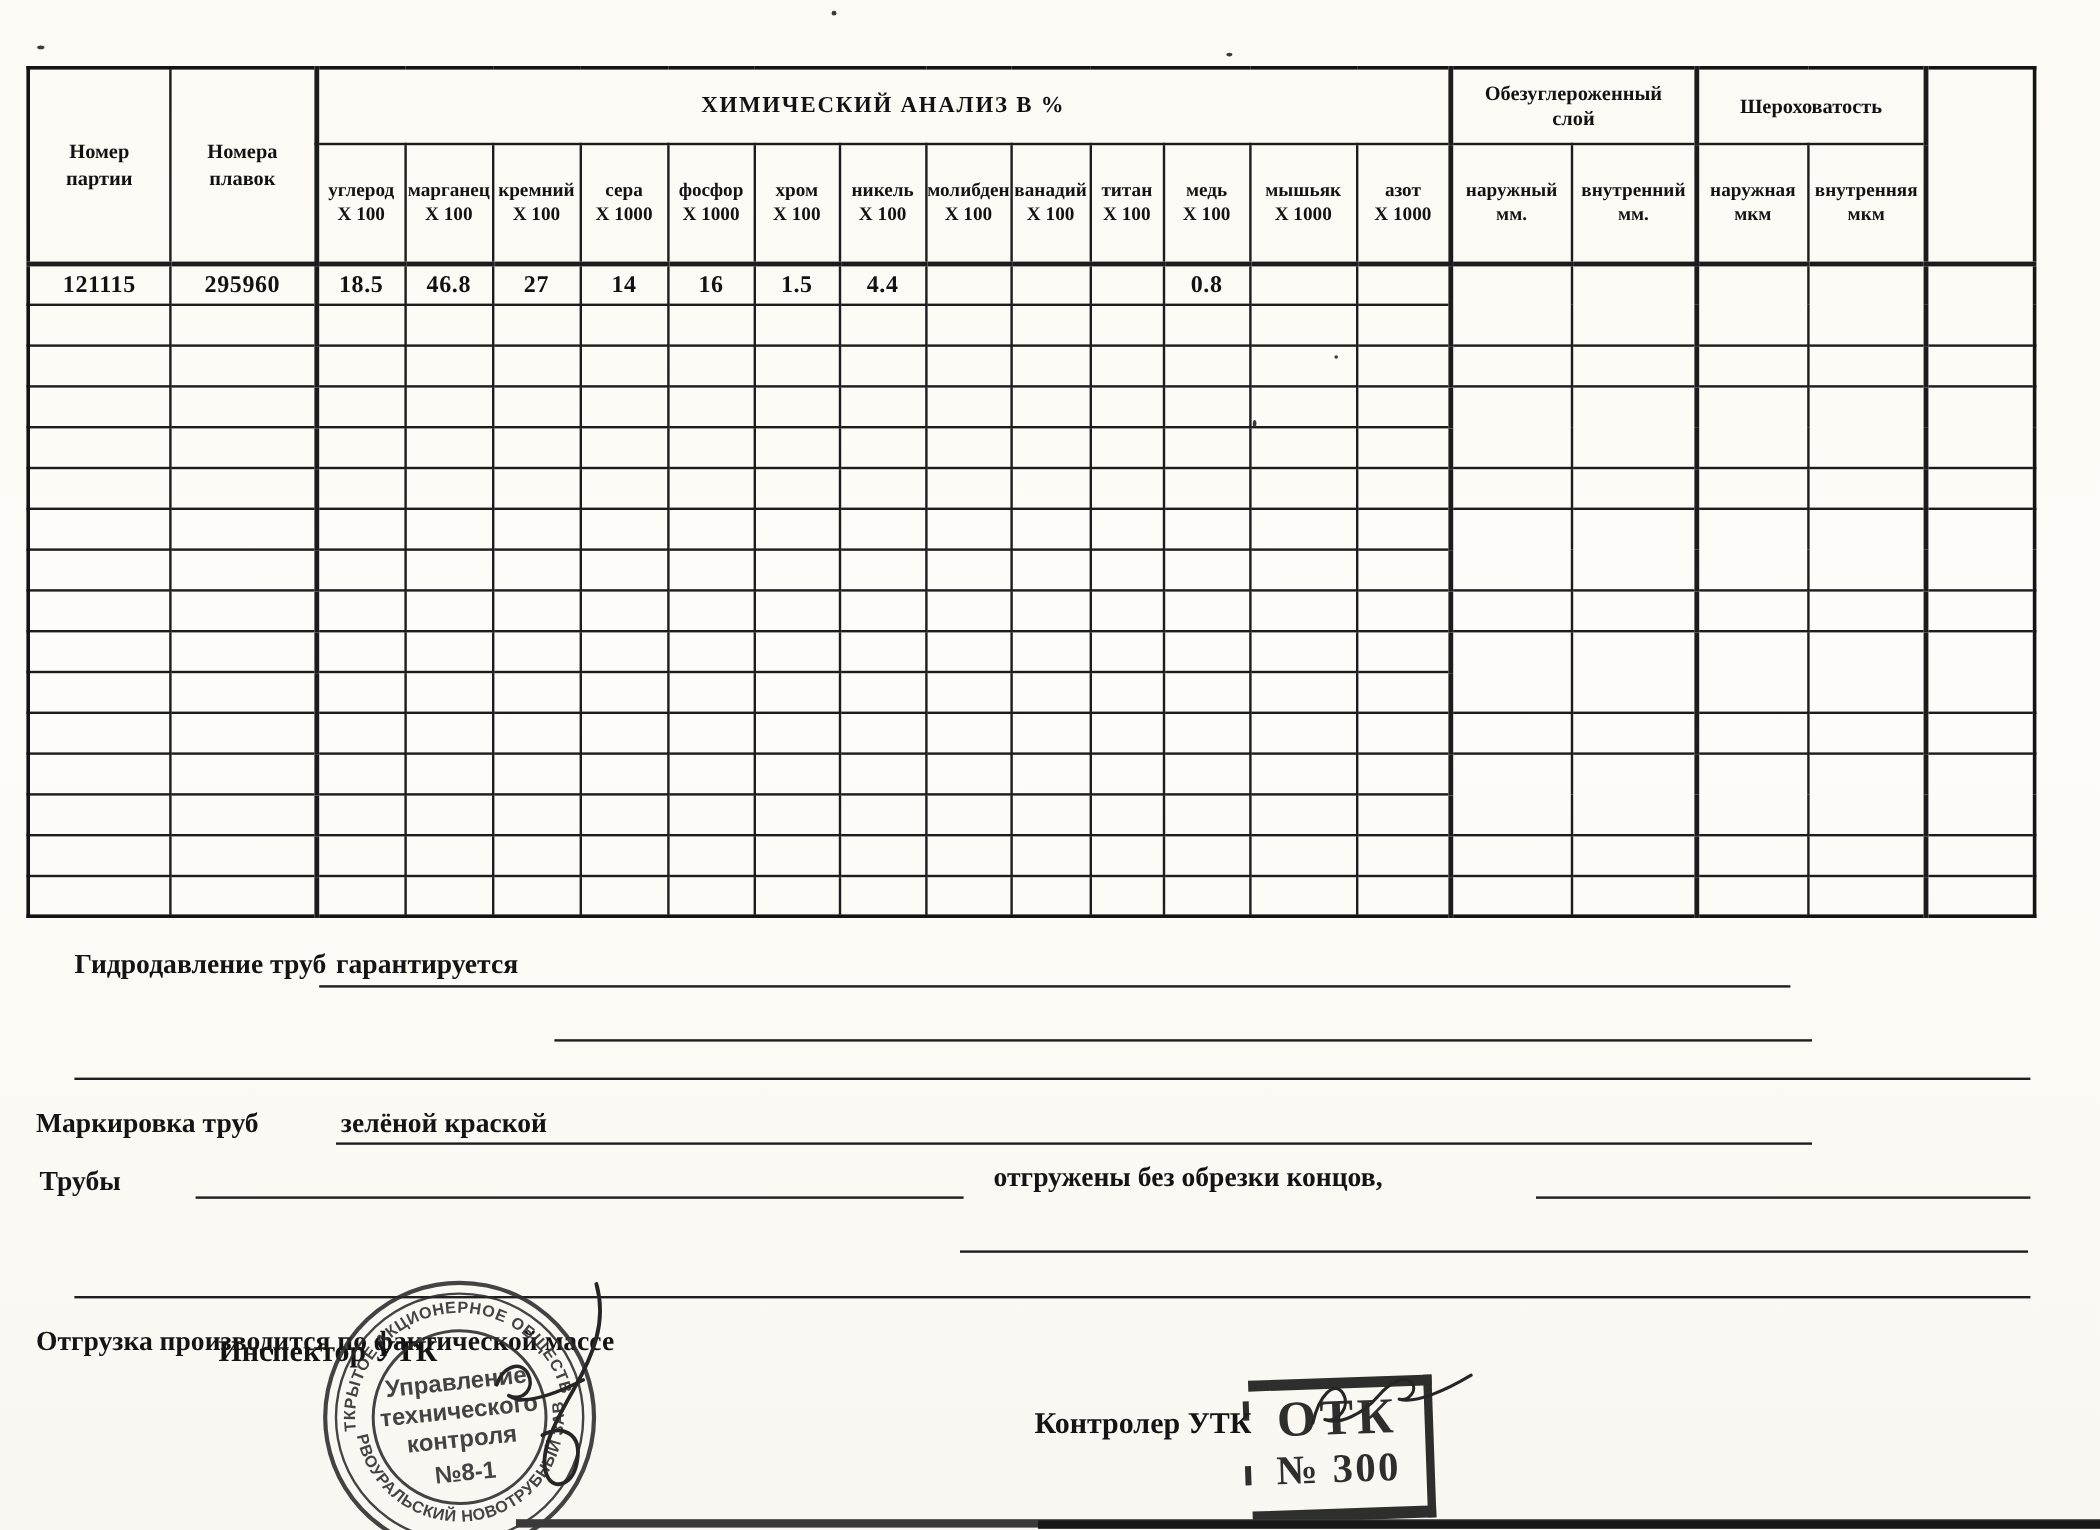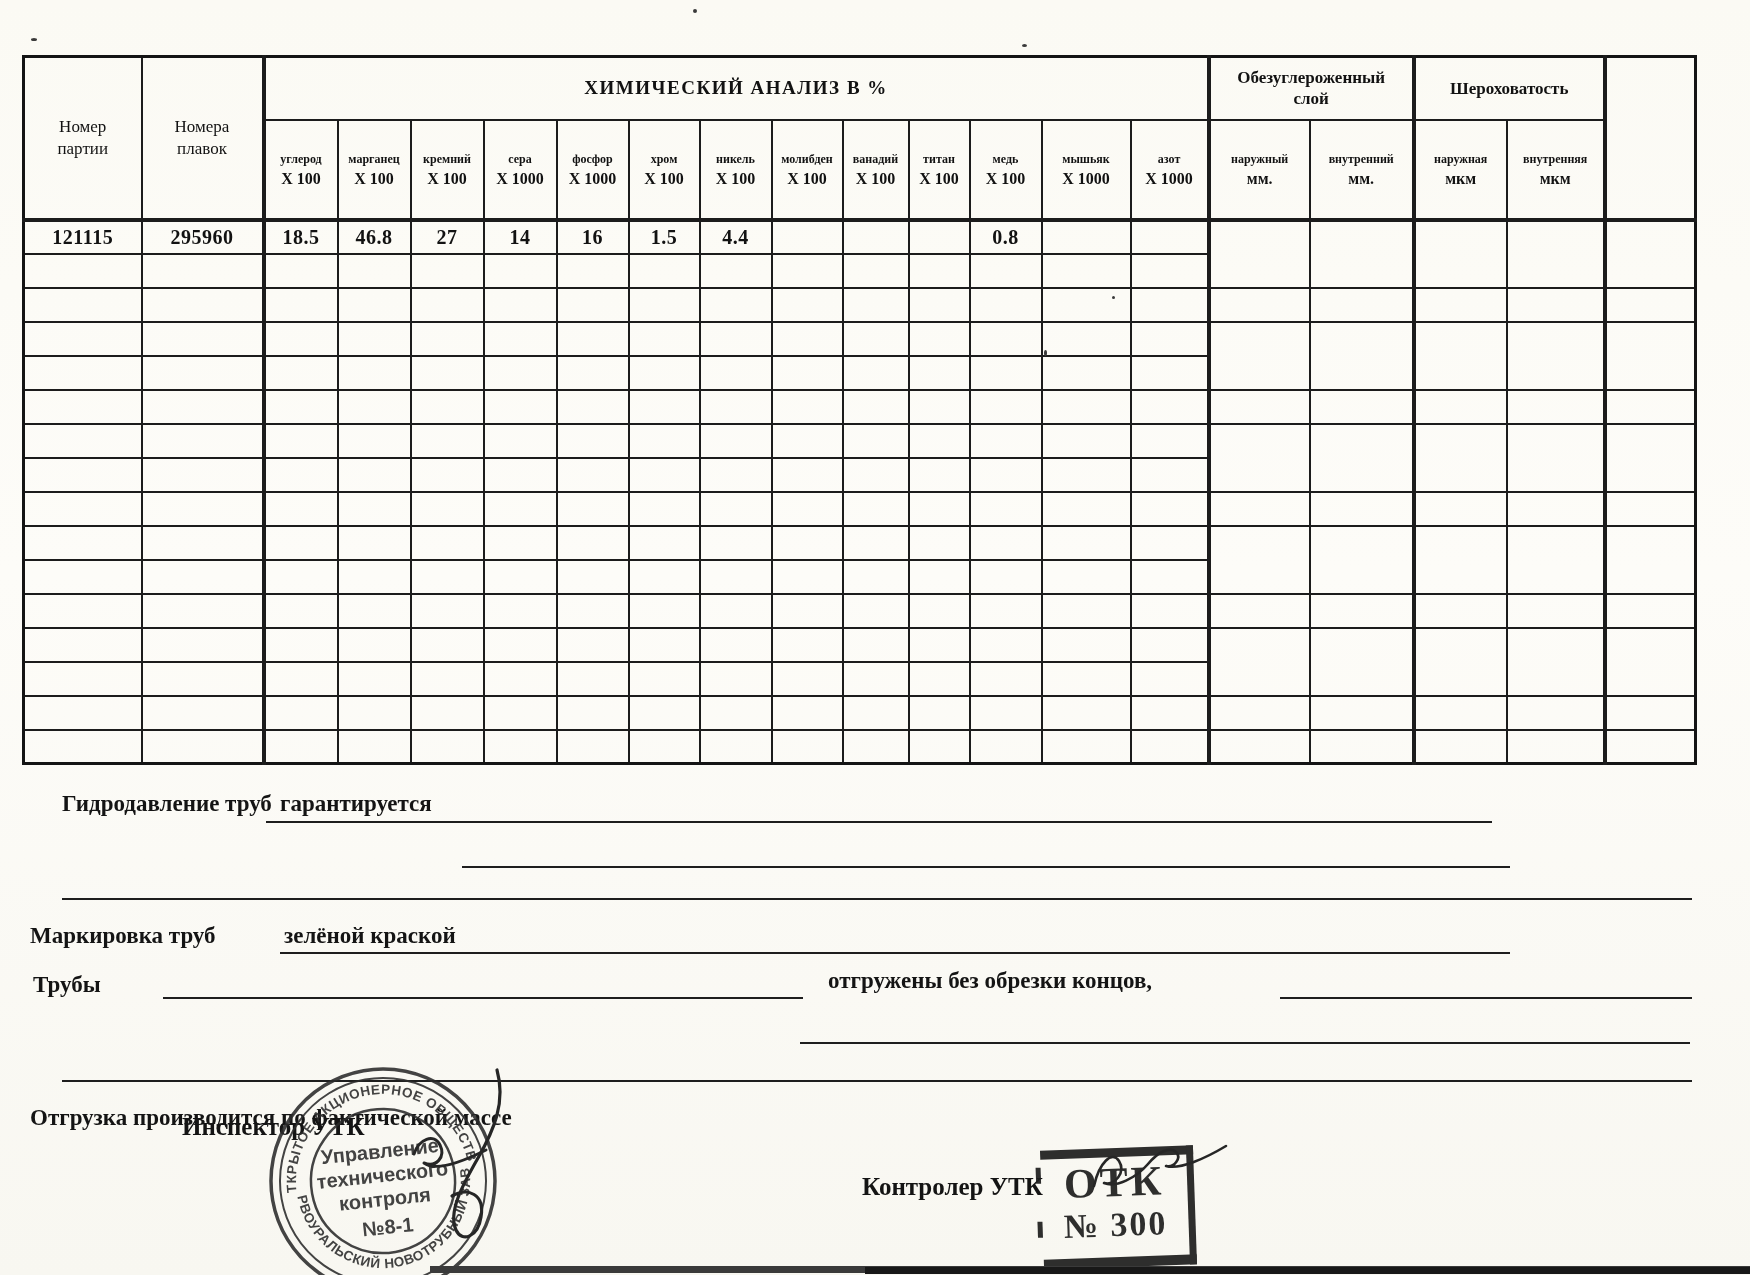--- a/index.html
+++ b/index.html
@@ -14,23 +14,23 @@
     border-collapse:collapse;table-layout:fixed;
     border:3px solid #141414;
   }
   .cert-table th,.cert-table td{
     border:2px solid #1c1c1c;padding:0;margin:0;
     text-align:center;vertical-align:middle;color:#121212;
     font-family:"Liberation Serif",serif;overflow:hidden;
   }
   .cert-table .thick-r{border-right-width:4px;}
   .cert-table .hdr-bottom{border-bottom-width:4px;}
-  .h-name{font-size:12px;font-weight:600;line-height:20px;}
+  .h-name{font-size:16px;font-weight:600;line-height:20px;}
   .h-factor{font-size:16px;font-weight:600;line-height:20px;}
-  .h-big{font-size:17px;font-weight:400;line-height:22px;}
+  .h-big{font-size:17px;font-weight:700;line-height:22px;}
   .h-group{font-size:19px;font-weight:600;letter-spacing:1.5px;}
   .h-group2{font-size:17px;font-weight:600;line-height:21px;}
   .cert-table td.dcell{font-size:20px;font-weight:600;letter-spacing:.5px;}
   
   .note{position:absolute;font:600 23px/30px "Liberation Serif",serif;color:#141414;white-space:nowrap;}
   .note .val{font-weight:600;text-align:right;}
   .uline{position:absolute;height:0;border-top:2.5px solid #1e1e1e;}
   .siglabel{position:absolute;font:700 25px/30px "Liberation Serif",serif;color:#141414;white-space:nowrap;}
   
   .round-stamp{position:absolute;left:256px;top:1054px;width:254px;height:254px;opacity:.88;}

